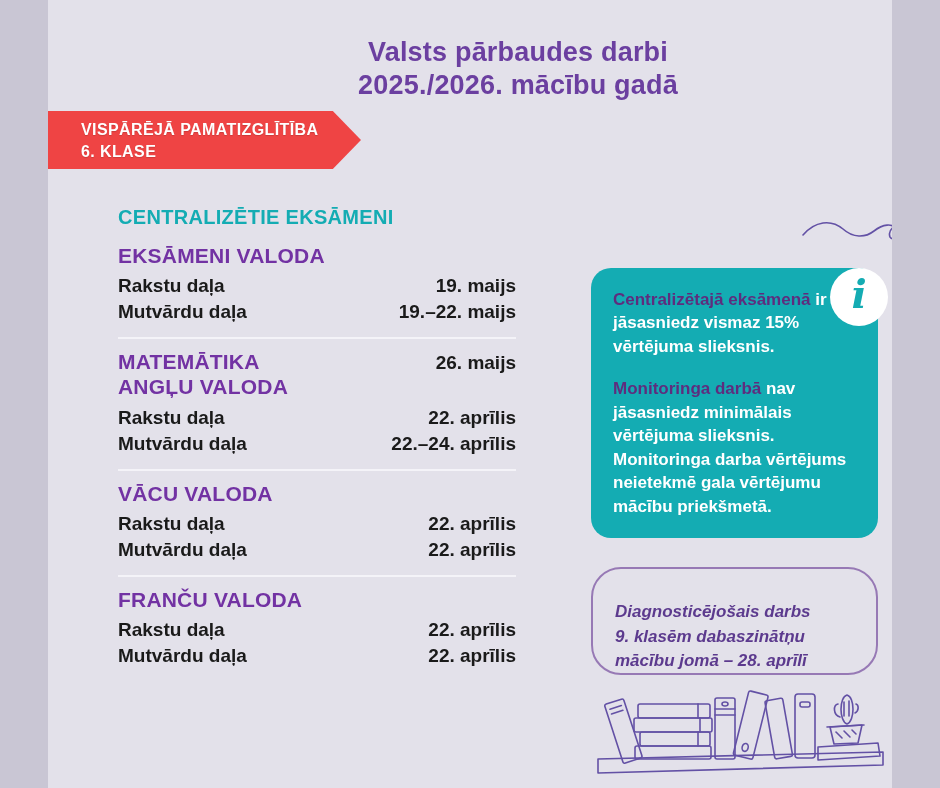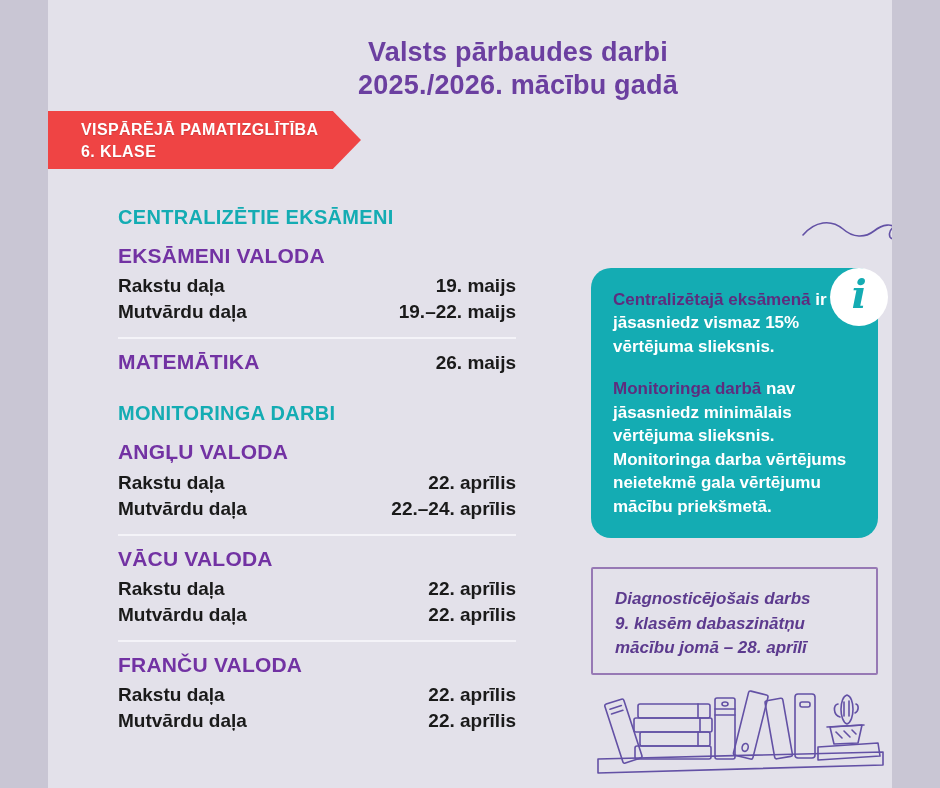--- a/index.html
+++ b/index.html
@@ -51,22 +51,22 @@
     position:absolute;left:239px;top:0px;width:58px;height:58px;border-radius:50%;
     background:#ffffff;display:flex;align-items:center;justify-content:center;
   }
   .info-icon span{
     font-family:"DejaVu Serif","Liberation Serif",serif;font-style:italic;font-weight:700;
     font-size:40px;color:#14acb3;transform:translateY(-3px);
   }
   
   .diag-box{
     position:absolute;left:543px;top:567px;width:287px;height:108px;box-sizing:border-box;
-    border:2.5px solid #9779b5;border-radius:2px;background:transparent;
-    padding:18px 22px;color:#5c3a8e;font-size:17px;font-weight:700;font-style:italic;line-height:1.45;
+    border:2.5px solid #9779b5;border-radius:30px;background:transparent;
+    padding:31px 22px;color:#5c3a8e;font-size:17px;font-weight:700;font-style:italic;line-height:1.45;
   }
   
   .pen-doodle{position:absolute;left:753px;top:133px;width:187px;height:127px;}
   .books-doodle{position:absolute;left:546px;top:668px;width:296px;height:116px;}
   .doodle{stroke:#6351a5;fill:none;stroke-width:1.6;stroke-linecap:round;stroke-linejoin:round;}
 </style>
 </head>
 <body>
 
 <div class="canvas">
@@ -97,21 +97,20 @@
       </div>
     </div>
 
     <hr class="divider">
 
     <div class="inline-subject">
       <h3>MATEMĀTIKA</h3>
       <span class="date">26. maijs</span>
     </div>
 
-    <h2 class="mt">MONITORINGA DARBI</h2>
 
     <div>
       <h3>ANGĻU VALODA</h3>
       <div class="srow">
         <span>Rakstu daļa</span>
         <span>22. aprīlis</span>
       </div>
       <div class="srow">
         <span>Mutvārdu daļa</span>
         <span>22.–24. aprīlis</span>

